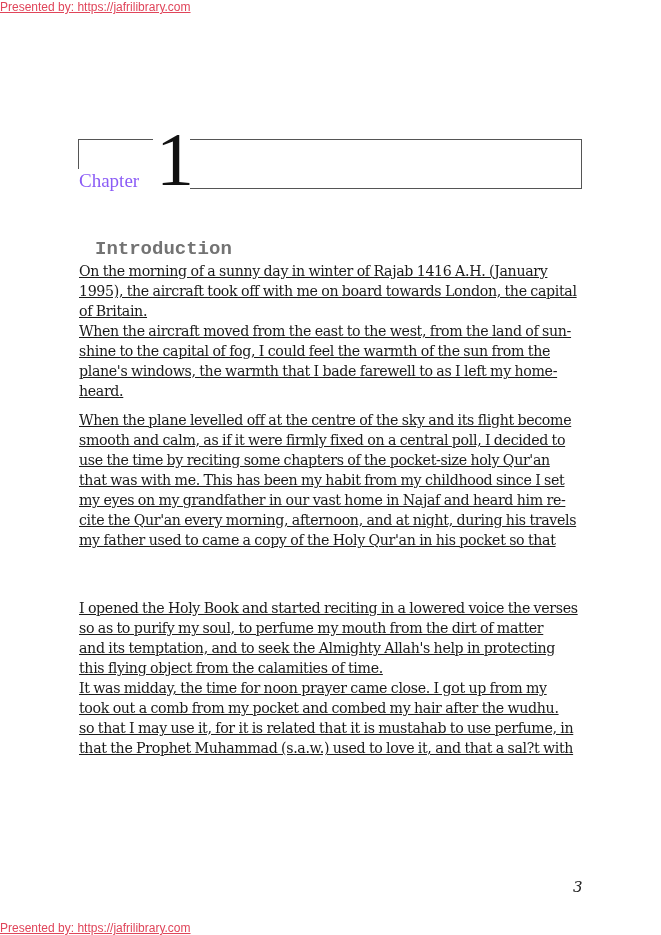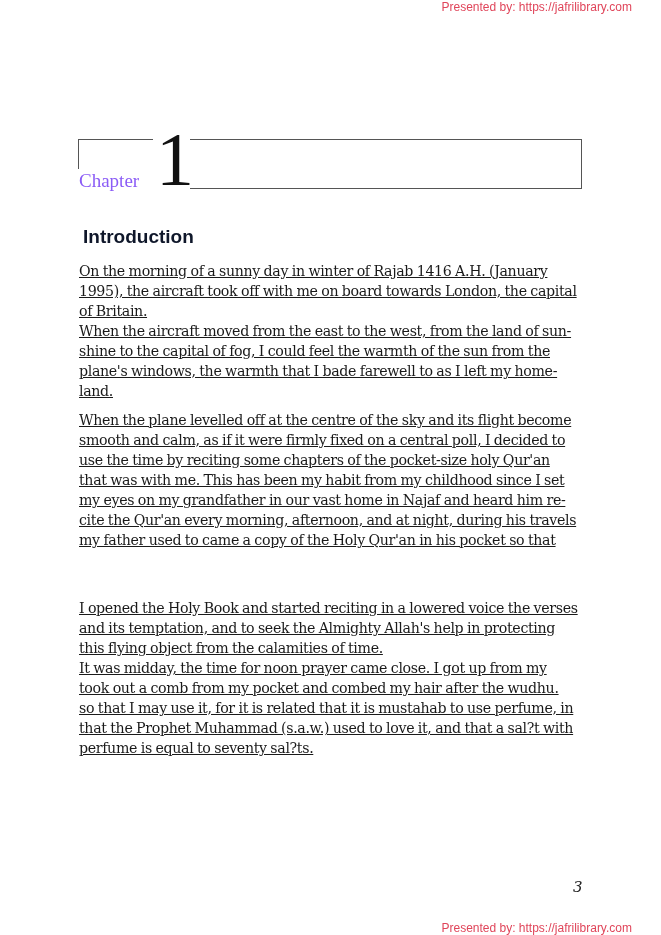--- a/index.html
+++ b/index.html
@@ -1,36 +1,36 @@
 <!DOCTYPE html>
 <html><head>
   <meta charset="utf-8">
   <style>
     html, body { margin: 0; padding: 0; background: #ffffff; }
     body { width: 661px; height: 935px; position: relative; overflow: hidden; }
     .watermark {
-      position: absolute; left: 0; width: 632px; text-align: right;
-      font-family: "Liberation Sans", sans-serif; font-size: 12px; color: #e0455a;
+      position: absolute; left: 0; width: 632px; text-align: left;
+      font-family: "Liberation Sans", sans-serif; font-size: 12px; color: #e0455a; text-decoration: underline;
     }
     .wm-top { top: 0px; }
     .wm-bottom { top: 921px; }
     .bracket-left-top { position: absolute; left: 78px; top: 139px; width: 75px; height: 0; border-top: 1px solid #555; }
     .bracket-left-vert { position: absolute; left: 78px; top: 139px; width: 0; height: 30px; border-left: 1px solid #555; }
     .chapter-box { position: absolute; left: 190px; top: 139px; width: 391px; height: 48px; border: 1px solid #555; border-left: none; }
     .chapter-word {
       position: absolute; left: 79px; top: 170px;
       font-family: "Liberation Serif", serif; font-size: 19px; color: #8b5cf6;
     }
     .chapter-num {
       position: absolute; left: 156px; top: 121px;
       font-family: "Liberation Serif", serif; font-size: 76px; line-height: 76px; color: #111;
     }
     .section-title {
-      position: absolute; left: 79px; top: 222px; margin: 4px;
-      font-family: Liberation Sans, sans-serif; font-weight: bold; font-size: 19px; color: #0f172a;
+      position: absolute; left: 79px; top: 222px; margin: 16px;
+      font-family: Liberation Mono, monospace; font-weight: bold; font-size: 19px; color: #737373;
     }
     .body-text {
       position: absolute; left: 79px; width: 508px;
       font-family: "DejaVu Serif", serif; font-size: 14.2px; line-height: 20px; color: #1a1a1a;
       letter-spacing: -0.35px; word-spacing: -0.5px;
     }
     .body-text p { margin: 0; white-space: nowrap; text-decoration: underline; }
     .para1 { top: 261px; }
     .para2 { top: 410px; }
     .para3 { top: 598px; }
@@ -52,39 +52,39 @@
 
 <h2 class="section-title">Introduction</h2>
 
 <div class="body-text para1">
   <p>On the morning of a sunny day in winter of Rajab 1416 A.H. (January</p>
   <p>1995), the aircraft took off with me on board towards London, the capital</p>
   <p>of Britain.</p>
   <p>When the aircraft moved from the east to the west, from the land of sun-</p>
   <p>shine to the capital of fog, I could feel the warmth of the sun from the</p>
   <p>plane's windows, the warmth that I bade farewell to as I left my home-</p>
-  <p>land.</p>
+  <p>heard.</p>
 </div>
 
 <div class="body-text para2">
   <p>When the plane levelled off at the centre of the sky and its flight become</p>
   <p>smooth and calm, as if it were firmly fixed on a central poll, I decided to</p>
   <p>use the time by reciting some chapters of the pocket-size holy Qur'an</p>
   <p>that was with me. This has been my habit from my childhood since I set</p>
   <p>my eyes on my grandfather in our vast home in Najaf and heard him re-</p>
   <p>cite the Qur'an every morning, afternoon, and at night, during his travels</p>
   <p>my father used to came a copy of the Holy Qur'an in his pocket so that</p>
 </div>
 
 <div class="body-text para3">
   <p>I opened the Holy Book and started reciting in a lowered voice the verses</p>
+  <p>so as to purify my soul, to perfume my mouth from the dirt of matter</p>
   <p>and its temptation, and to seek the Almighty Allah's help in protecting</p>
   <p>this flying object from the calamities of time.</p>
   <p>It was midday, the time for noon prayer came close. I got up from my</p>
   <p>took out a comb from my pocket and combed my hair after the wudhu.</p>
   <p>so that I may use it, for it is related that it is mustahab to use perfume, in</p>
   <p>that the Prophet Muhammad (s.a.w.) used to love it, and that a sal?t with</p>
-  <p>perfume is equal to seventy sal?ts.</p>
 </div>
 
 <div class="page-number">3</div>
 
 <div class="watermark wm-bottom">Presented by: https://jafrilibrary.com</div>
 
 </body></html>

